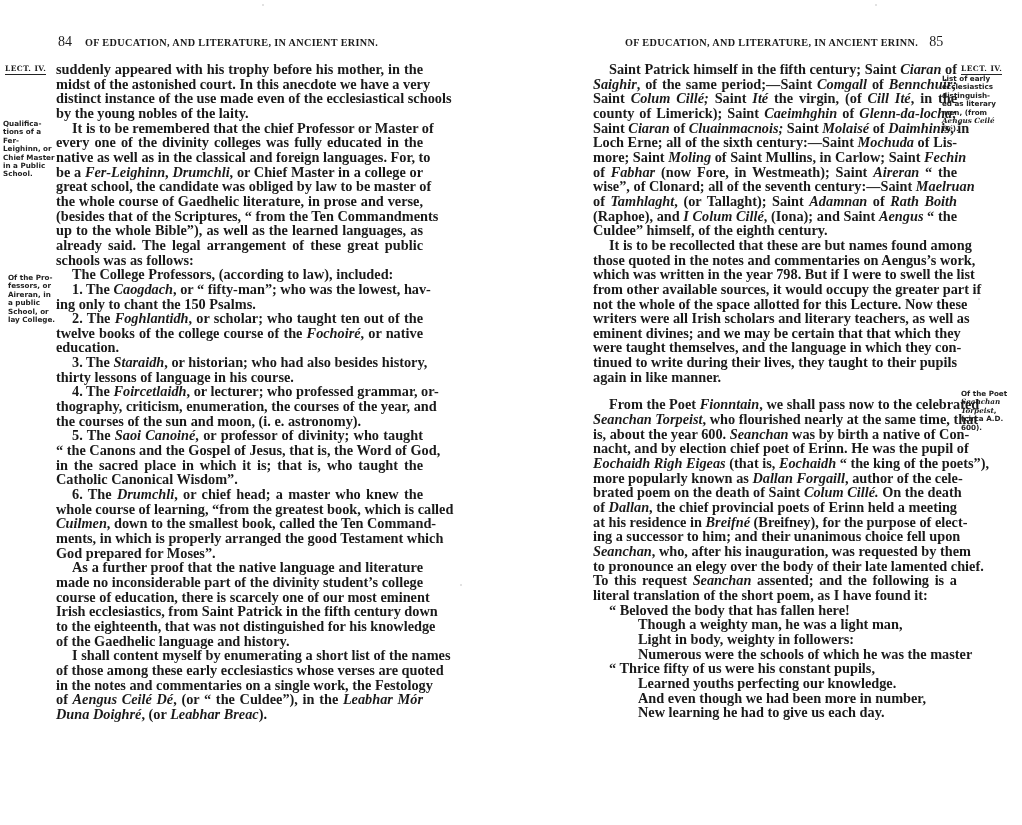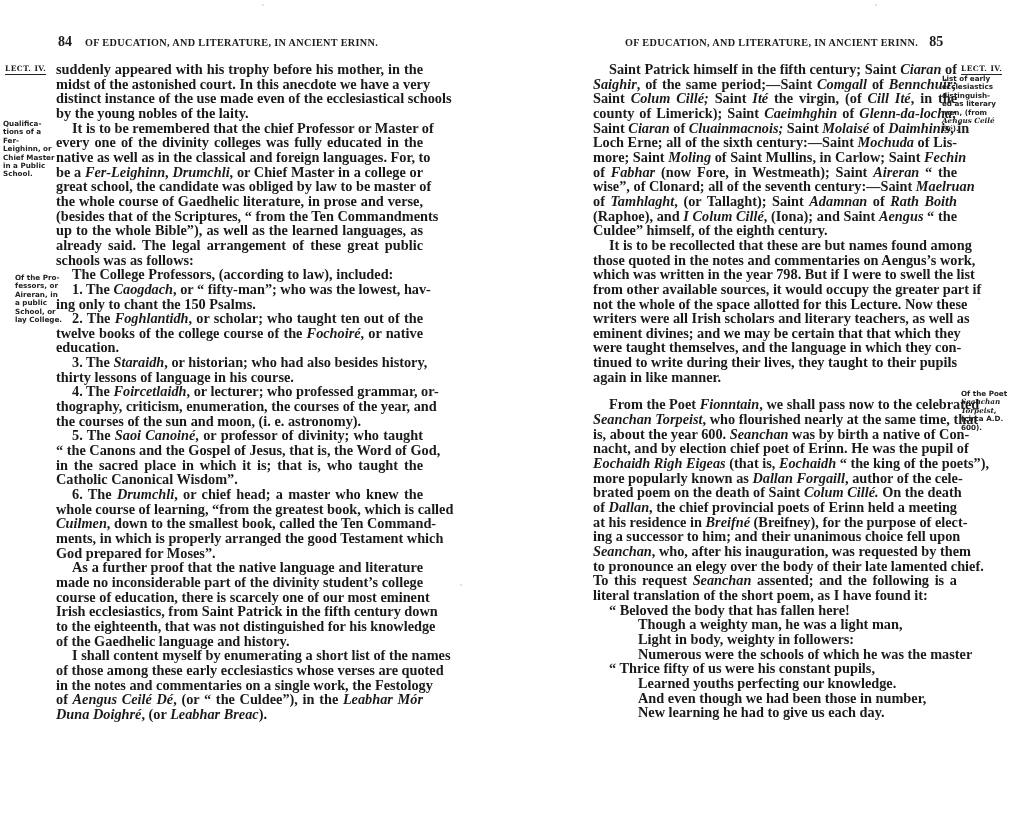--- a/index.html
+++ b/index.html
@@ -12,21 +12,21 @@
   }
   .page { position: absolute; top: 0; height: 825px; }
   .page-left { left: 0; width: 511px; }
   .page-right { left: 511px; width: 511px; }
 
   .running-head {
     position: absolute; top: 34px;
     font-size: 10.2px; font-weight: bold; letter-spacing: 0.35px;
     white-space: nowrap;
   }
-  .running-head .pnum { font-size: 14px; font-weight: bold; letter-spacing: 0; }
+  .running-head .pnum { font-size: 14px; font-weight: normal; letter-spacing: 0; }
   .page-left .running-head { left: 58px; }
   .page-left .running-head .pnum { margin-right: 13px; }
   .page-right .running-head { left: 114px; }
   .page-right .running-head .pnum { margin-left: 11px; }
 
   .body-text {
     position: absolute; top: 62px;
     font-size: 14.3px; line-height: 14.65px;
     text-align: justify;
     font-weight: bold;
@@ -49,21 +49,21 @@
   }
   .sidenote i { font-family: "DejaVu Serif", serif; }
   .lect {
     position: absolute; font-family: "DejaVu Serif", serif;
     font-size: 7.4px; font-weight: bold; letter-spacing: 0.5px;
     border-bottom: 1px solid #222; padding-bottom: 1px;
   }
   .page-left .lect { left: 5px; top: 64px; }
   .page-right .lect { left: 450px; top: 64px; }
   .sn1 { left: 3px; top: 120px; width: 54px; }
-  .sn2 { left: 15px; top: 274px; width: 54px; }
+  .sn2 { left: 8px; top: 274px; width: 54px; }
   .sn3 { left: 431px; top: 75px; width: 60px; }
   .sn4 { left: 450px; top: 390px; width: 60px; }
 
   .scan-speck { position: absolute; width: 2px; height: 2px; background: #d8d8d8; border-radius: 1px; }
 </style>
 </head>
 <body>
 
 <div class="page page-left">
   <div class="running-head"><span class="pnum">84</span><span>OF EDUCATION, AND LITERATURE, IN ANCIENT ERINN.</span></div>
@@ -189,21 +189,21 @@
       <span class="line"><i>Seanchan</i>, who, after his inauguration, was requested by them</span>
       <span class="line">to pronounce an elegy over the body of their late lamented chief.</span>
       <span class="line">To this request <i>Seanchan</i> assented; and the following is a</span>
       <span class="line last">literal translation of the short poem, as I have found it:</span>
       <span class="line last verse-open">“ Beloved the body that has fallen here!</span>
       <span class="line last verse-sub">Though a weighty man, he was a light man,</span>
       <span class="line last verse-sub">Light in body, weighty in followers:</span>
       <span class="line last verse-sub">Numerous were the schools of which he was the master</span>
       <span class="line last verse-open">“ Thrice fifty of us were his constant pupils,</span>
       <span class="line last verse-sub">Learned youths perfecting our knowledge.</span>
-      <span class="line last verse-sub">And even though we had been those in number,</span>
+      <span class="line last verse-sub">And even though we had been more in number,</span>
       <span class="line last verse-sub">New learning he had to give us each day.</span>
     </div>
 </div>
 
 <div class="scan-speck" style="left:262px;top:4px"></div>
 <div class="scan-speck" style="left:875px;top:4px"></div>
 <div class="scan-speck" style="left:978px;top:298px"></div>
 <div class="scan-speck" style="left:460px;top:584px"></div>
 
 </body></html>

